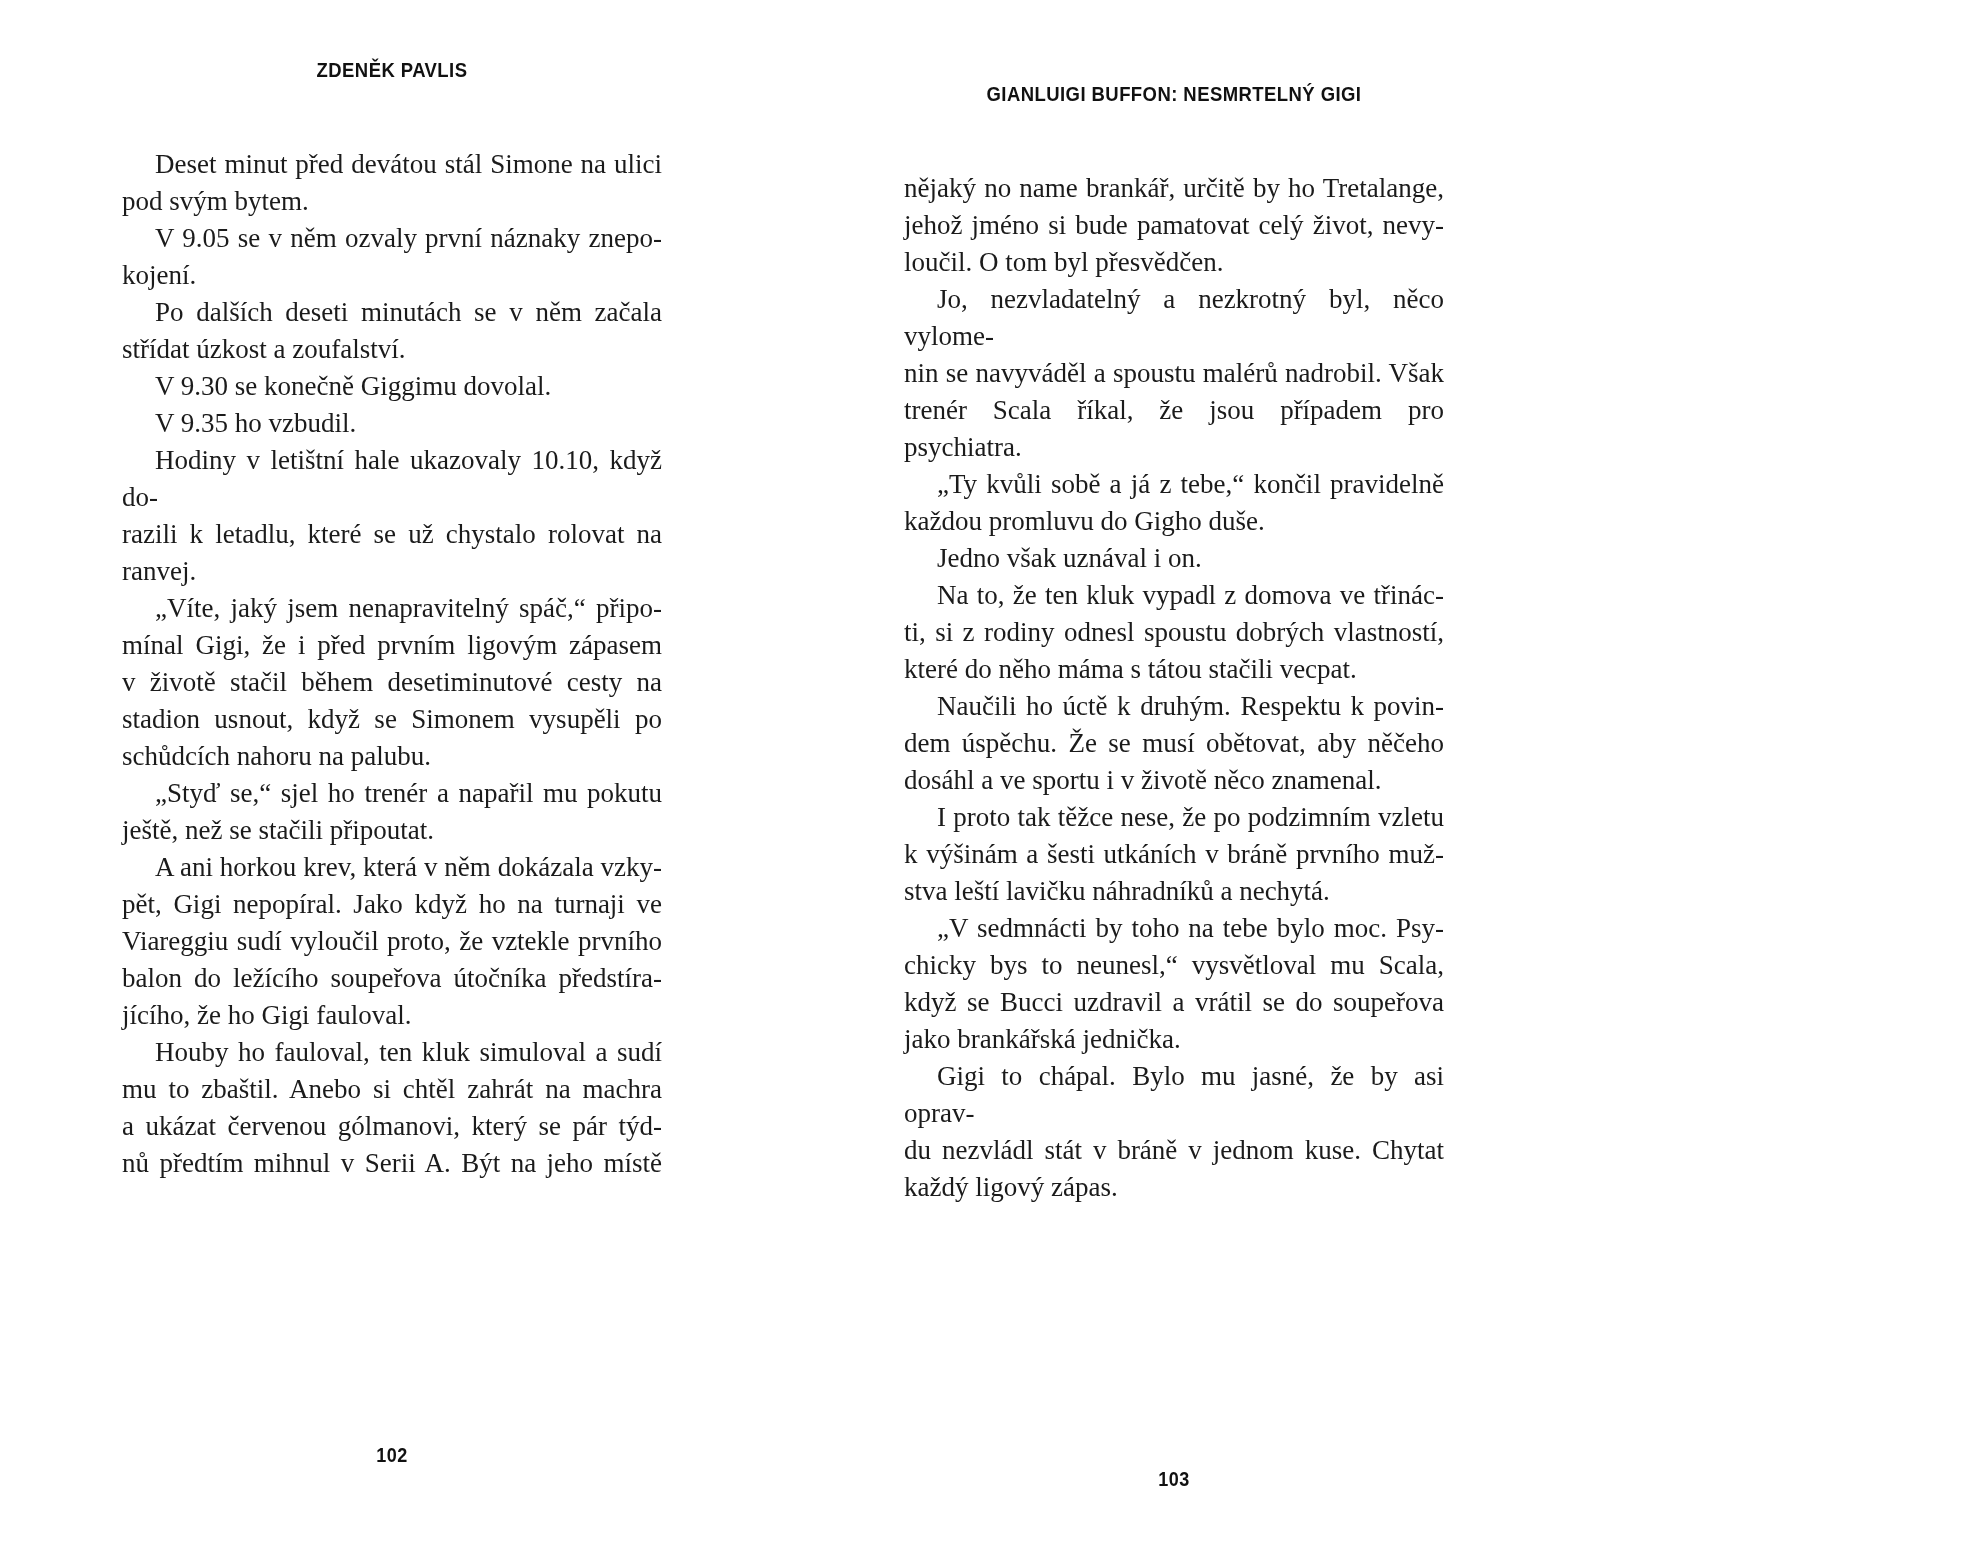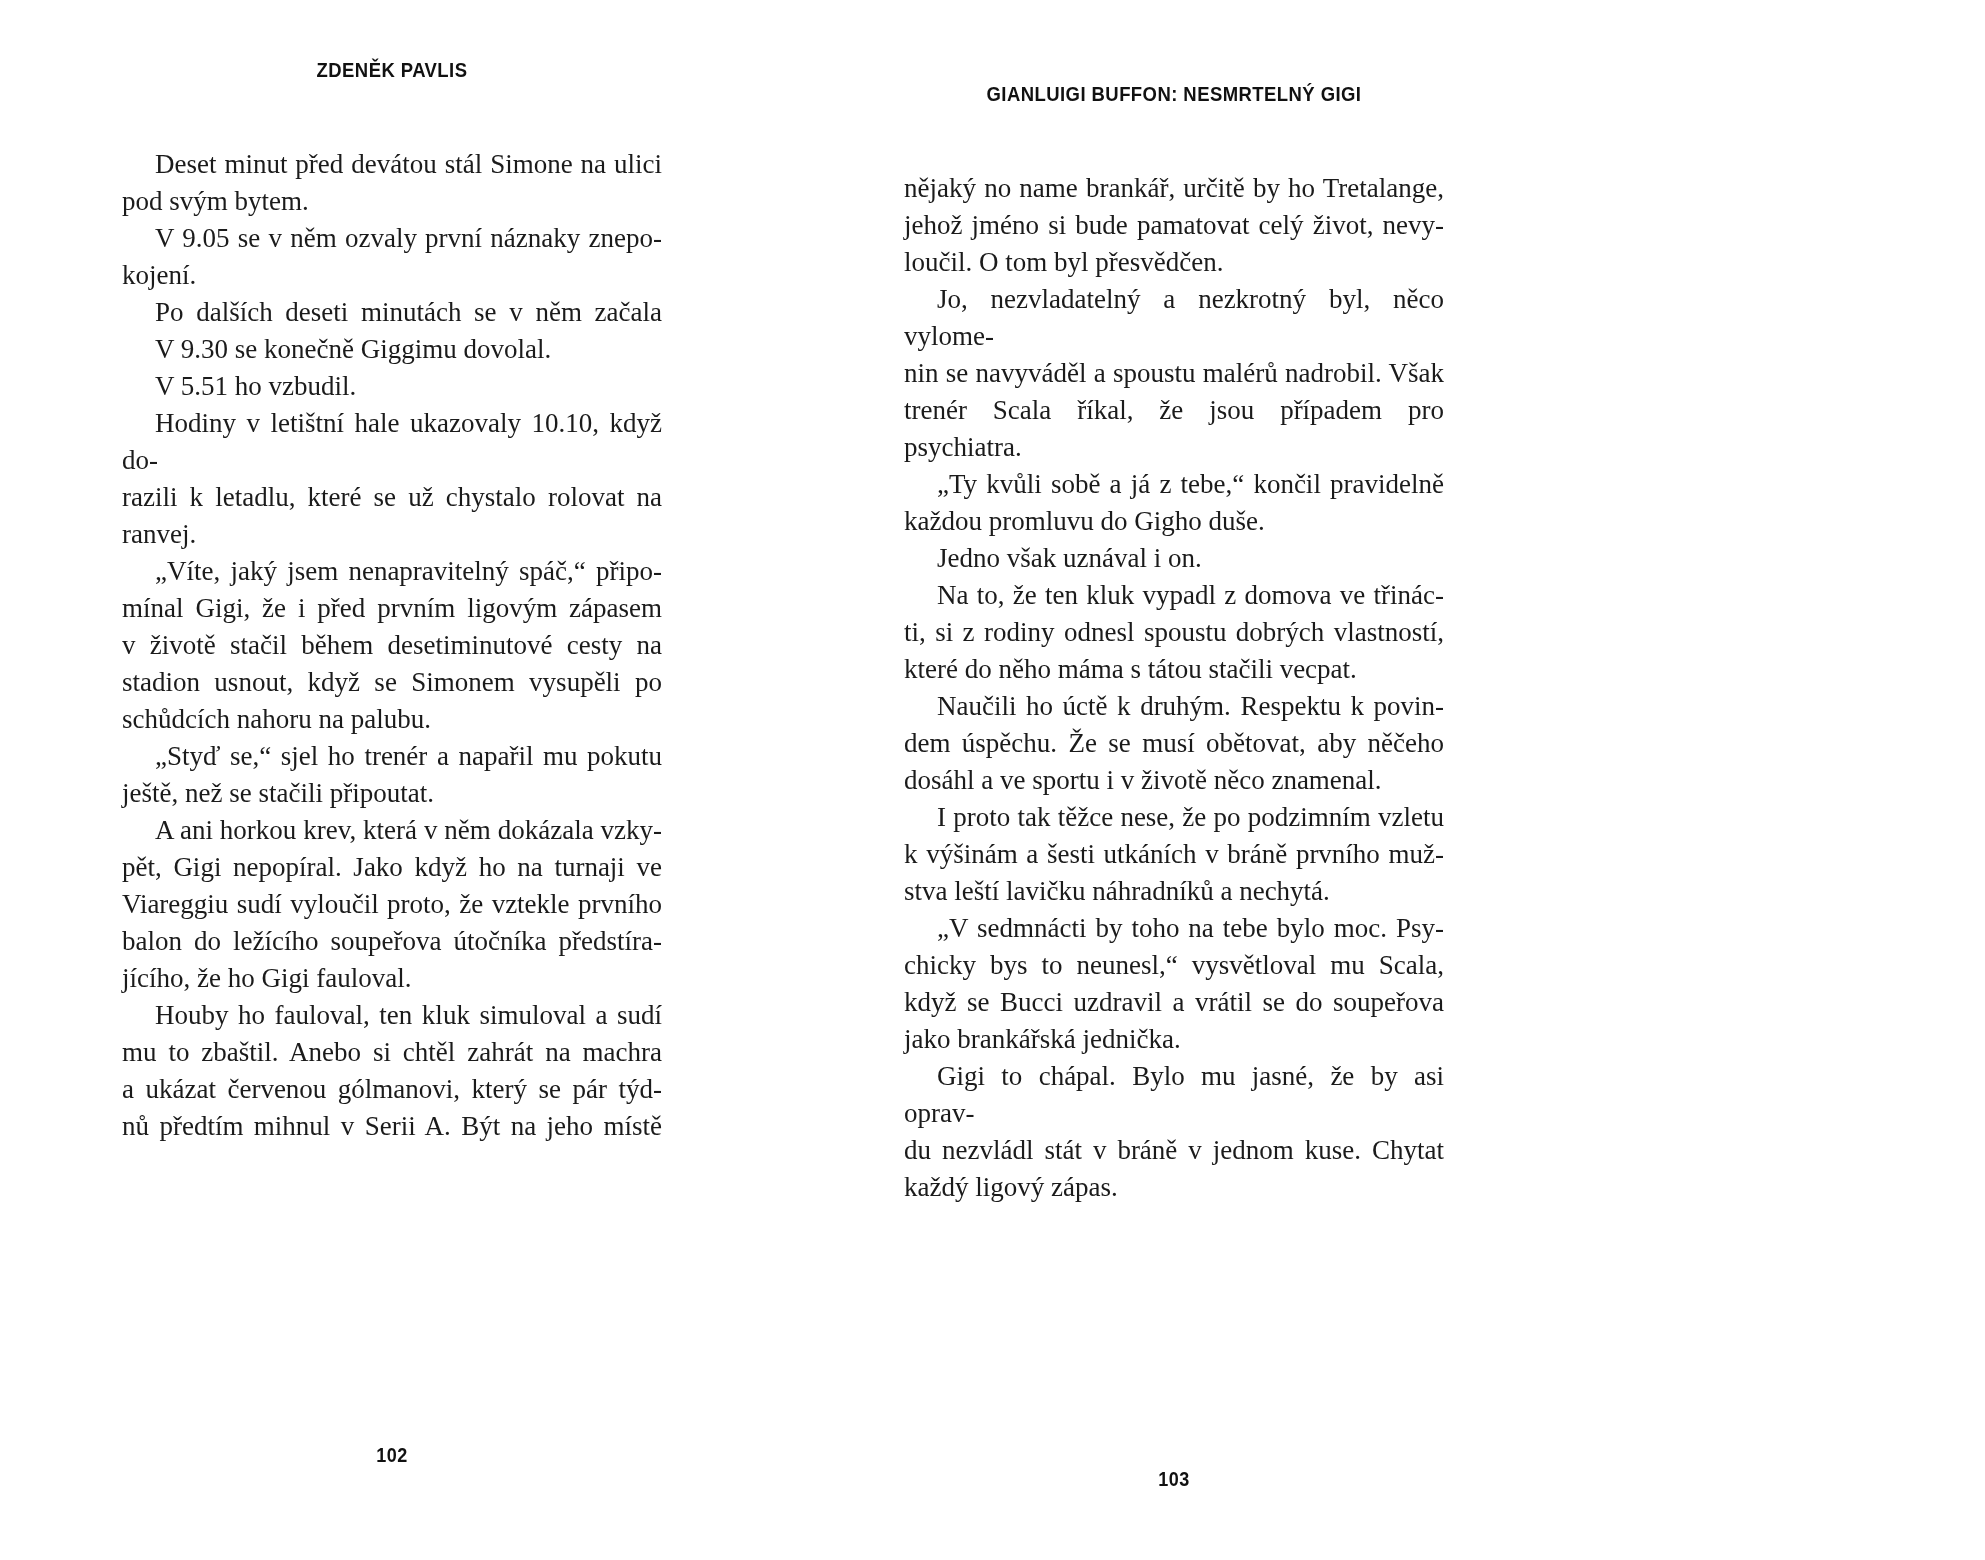--- a/index.html
+++ b/index.html
@@ -79,22 +79,23 @@
 <body>
 
 <div class="page" id="left-page">
   <div class="running-head">ZDENĚK PAVLIS</div>
   <div class="text-block" id="left-text">
       <div class="line indent">Deset minut před devátou stál Simone na ulici</div>
       <div class="line last">pod svým bytem.</div>
       <div class="line indent">V 9.05 se v něm ozvaly první náznaky znepo-</div>
       <div class="line last">kojení.</div>
       <div class="line indent">Po dalších deseti minutách se v něm začala</div>
+      <div class="line last">střídat úzkost a zoufalství.</div>
       <div class="line indent last">V 9.30 se konečně Giggimu dovolal.</div>
-      <div class="line indent last">V 5.51 ho vzbudil.</div>
+      <div class="line indent last">V 9.35 ho vzbudil.</div>
       <div class="line indent">Hodiny v letištní hale ukazovaly 10.10, když do-</div>
       <div class="line last">razili k letadlu, které se už chystalo rolovat na ranvej.</div>
       <div class="line indent">„Víte, jaký jsem nenapravitelný spáč,“ připo-</div>
       <div class="line">mínal Gigi, že i před prvním ligovým zápasem</div>
       <div class="line">v životě stačil během desetiminutové cesty na</div>
       <div class="line">stadion usnout, když se Simonem vysupěli po</div>
       <div class="line last">schůdcích nahoru na palubu.</div>
       <div class="line indent">„Styď se,“ sjel ho trenér a napařil mu pokutu</div>
       <div class="line last">ještě, než se stačili připoutat.</div>
       <div class="line indent">A ani horkou krev, která v něm dokázala vzky-</div>

